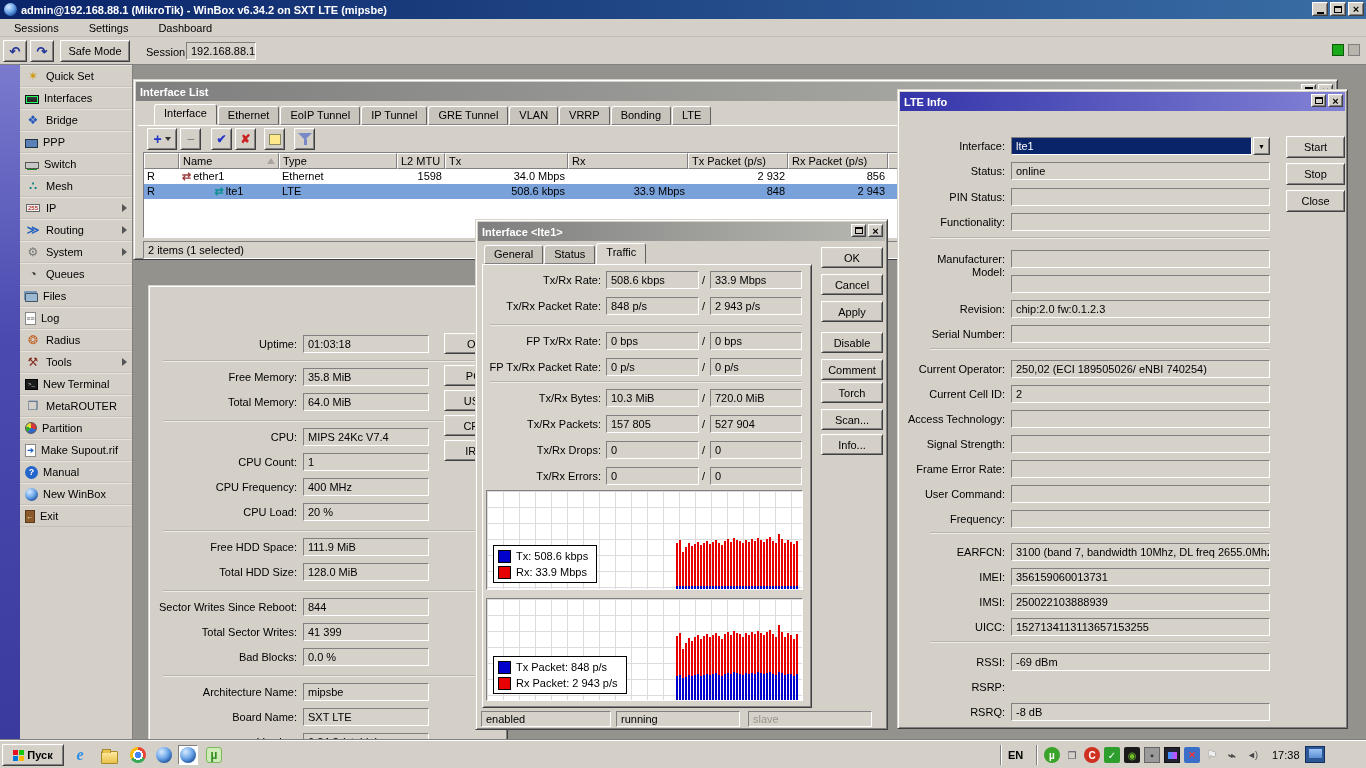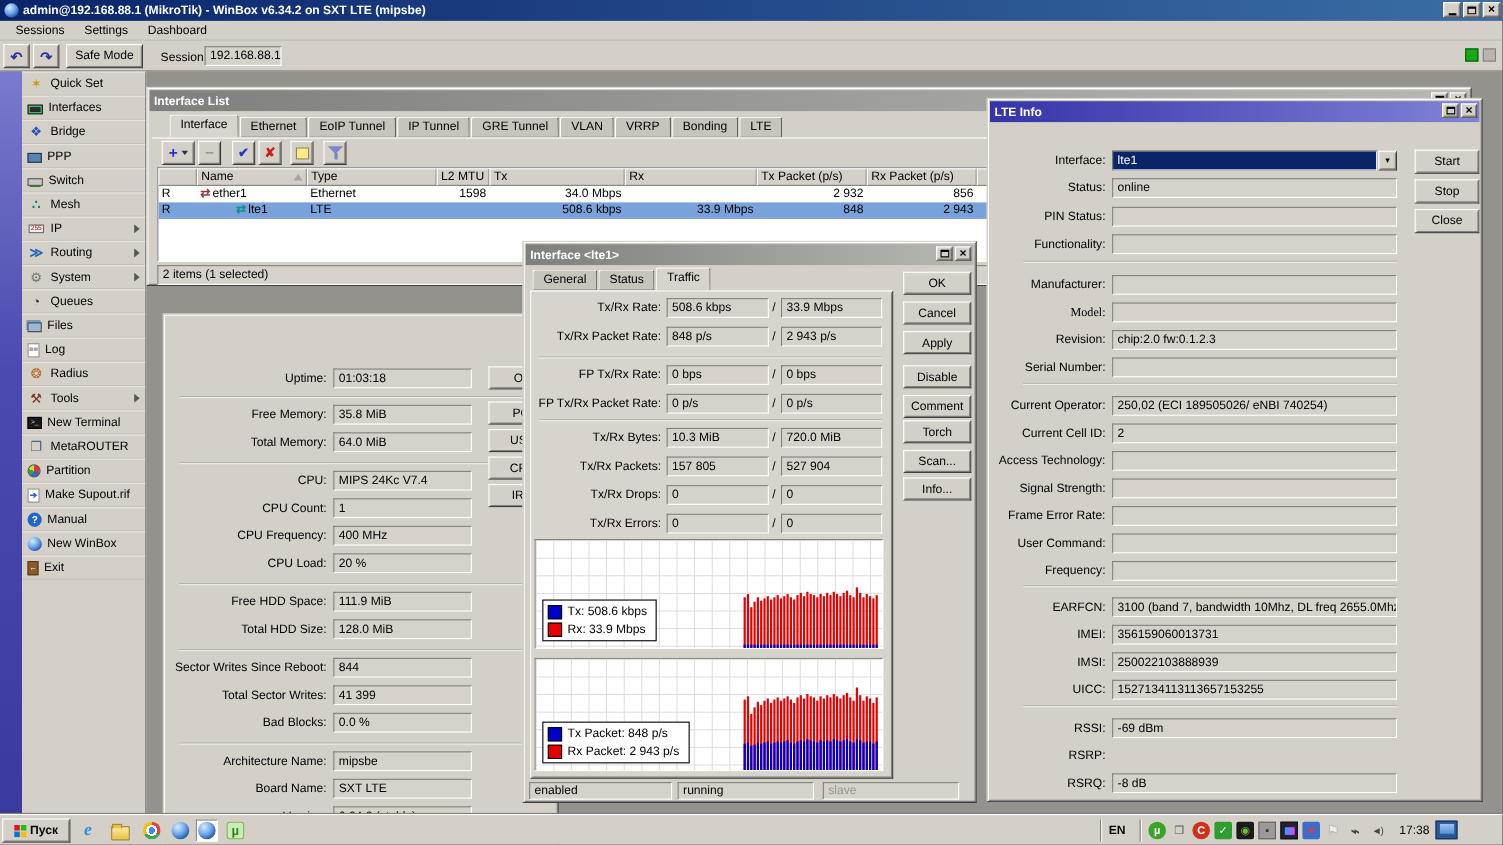--- a/index.html
+++ b/index.html
@@ -14,21 +14,21 @@
   
   .titlebar-main{position:absolute;left:0;top:0;width:1366px;height:19px;
     background:linear-gradient(90deg,#0a246a,#3a6ea5);display:flex;align-items:center;padding:0 4px;color:#fff;font-weight:bold;}
   .app-icon{width:13px;height:13px;border-radius:50%;margin-right:4px;flex:0 0 auto;
     background:radial-gradient(circle at 35% 30%,#d8eaff,#6aa5e8 45%,#1c4f9c 80%,#0a2c66);}
   .tb-controls{position:absolute;right:2px;top:2px;display:flex;gap:2px;}
   .tb-btn{width:16px;height:14px;display:flex;align-items:center;justify-content:center;font-size:9px;color:#000;}
   .g-min{width:7px;height:2px;background:#000;margin-top:7px;}
   .g-max{width:8px;height:7px;border:1px solid #000;border-top-width:2px;}
   .g-close{font-size:11px;line-height:10px;font-weight:bold;}
-  .menubar{position:absolute;left:0;top:19px;width:1366px;height:18px;background:#d4d0c8;display:flex;align-items:center;padding-left:6px;gap:2px;border-bottom:1px solid #c0bcb4;}
+  .menubar{position:absolute;left:0;top:19px;width:1366px;height:18px;background:#d4d0c8;display:flex;align-items:center;padding-left:6px;gap:14px;border-bottom:1px solid #c0bcb4;}
   .menu-item{padding:1px 8px;}
   .toolbar{position:absolute;left:0;top:37px;width:1366px;height:28px;background:#d4d0c8;border-bottom:1px solid #808080;}
   .tool-btn{position:absolute;top:3px;height:22px;}
   .arrow-glyph{font-size:13px;color:#223399;font-weight:bold;}
   .safe-mode{left:60px;width:70px;}
   .session-label{position:absolute;left:146px;top:9px;}
   .session-field{position:absolute;left:186px;top:5px;width:70px;height:18px;line-height:16px;padding-left:4px;}
   .conn-ind{position:absolute;top:7px;width:12px;height:12px;}
   
   .brand-strip{position:absolute;left:0;top:65px;width:20px;height:675px;background:linear-gradient(180deg,#7a7ace,#4a4ab0 40%,#3a3a9e);}
@@ -700,21 +700,21 @@
         <div class="field" style="left: 111px; width: 241px; top: 26px; background: rgb(10, 36, 106); color: rgb(255, 255, 255); border-width: 1px; border-style: solid; border-image: initial; border-color: rgb(128, 128, 128) rgb(255, 255, 255) rgb(255, 255, 255) rgb(128, 128, 128);">lte1</div>
         <div class="btn raised" style="position: absolute; left: 353px; width: 17px; height: 18px; top: 26px; font-size: 7px;">▼</div>
         <div class="flabel" style="left: 2px; width: 103px; top: 51px;">Status:</div>
         <div class="field sunken" style="left: 111px; width: 259px; top: 51px;">online</div>
         <div class="flabel" style="left: 2px; width: 103px; top: 77px;">PIN Status:</div>
         <div class="field sunken" style="left: 111px; width: 259px; top: 77px;"></div>
         <div class="flabel" style="left: 2px; width: 103px; top: 102px;">Functionality:</div>
         <div class="field sunken" style="left: 111px; width: 259px; top: 102px;"></div>
         <div class="flabel" style="left: 2px; width: 103px; top: 139px;">Manufacturer:</div>
         <div class="field sunken" style="left: 111px; width: 259px; top: 139px;"></div>
-        <div class="flabel" style="left: 2px; width: 103px; top: 164px; font-family: Liberation Serif, serif;">Model:</div>
+        <div class="flabel" style="left: 2px; width: 103px; top: 152px;">Model:</div>
         <div class="field sunken" style="left: 111px; width: 259px; top: 164px;"></div>
         <div class="flabel" style="left: 2px; width: 103px; top: 189px;">Revision:</div>
         <div class="field sunken" style="left: 111px; width: 259px; top: 189px;">chip:2.0 fw:0.1.2.3</div>
         <div class="flabel" style="left: 2px; width: 103px; top: 214px;">Serial Number:</div>
         <div class="field sunken" style="left: 111px; width: 259px; top: 214px;"></div>
         <div class="flabel" style="left: 2px; width: 103px; top: 249px;">Current Operator:</div>
         <div class="field sunken" style="left: 111px; width: 259px; top: 249px;">250,02 (ECI 189505026/ eNBI 740254)</div>
         <div class="flabel" style="left: 2px; width: 103px; top: 274px;">Current Cell ID:</div>
         <div class="field sunken" style="left: 111px; width: 259px; top: 274px;">2</div>
         <div class="flabel" style="left: 2px; width: 103px; top: 299px;">Access Technology:</div>

